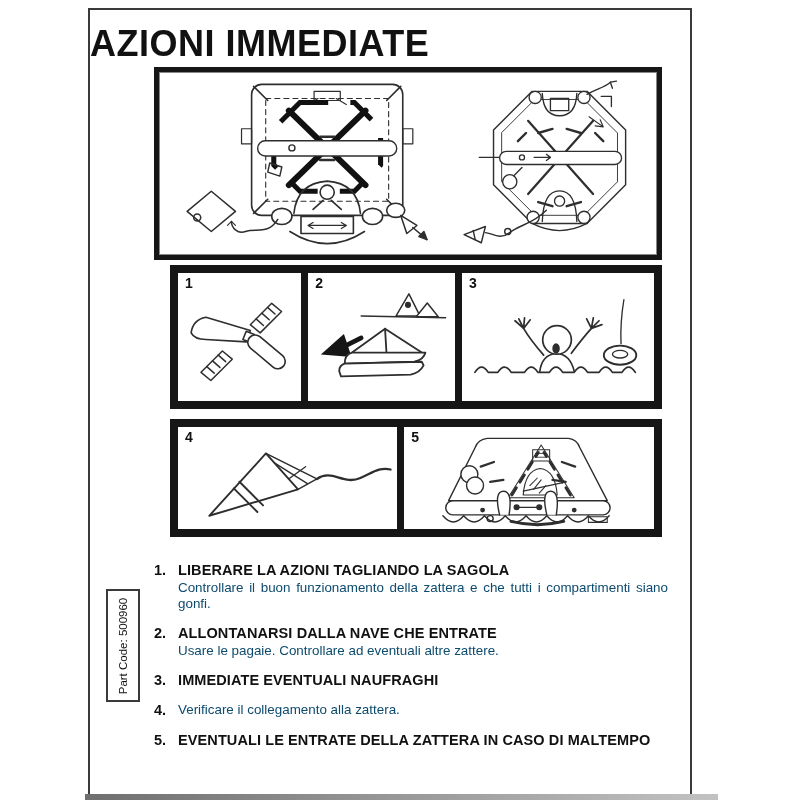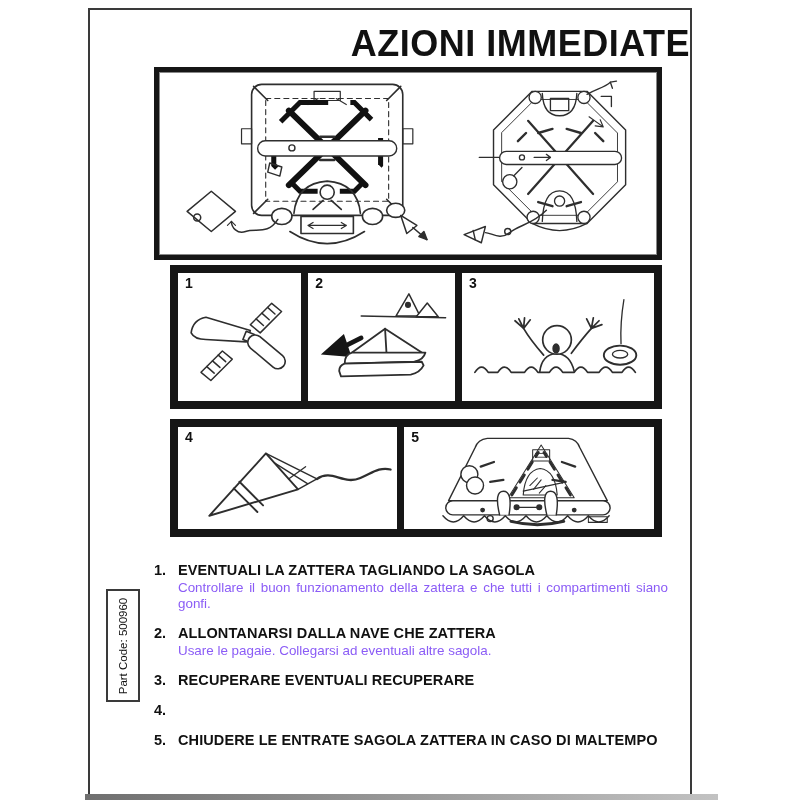--- a/index.html
+++ b/index.html
@@ -5,21 +5,21 @@
   * { margin:0; padding:0; box-sizing:border-box; }
   html,body { width:800px; height:800px; background:#ffffff; font-family:"Liberation Sans", sans-serif; }
   .photo { position:relative; width:800px; height:800px; background:#ffffff; overflow:hidden; }
 
   .poster { position:absolute; left:88px; top:8px; width:604px; height:786px;
             border:2px solid #3a3a3a; border-bottom:none; background:#ffffff; }
 
   .bottom-strip { position:absolute; left:85px; top:794px; width:633px; height:6px;
                   background:linear-gradient(to right,#6f6f6f,#c2c2c2); }
 
-  .title { position:absolute; left:0; top:13px; width:100%; text-align:right;
+  .title { position:absolute; left:0; top:13px; width:100%; text-align:left;
            font-size:36px; font-weight:bold; color:#111; letter-spacing:0.5px; }
 
   .big-panel { position:absolute; left:64px; top:57px; width:508px; height:193px;
                border:5px solid #161616; background:#fff; }
   .big-panel .inner-line { position:absolute; inset:0; border:1px solid #888; pointer-events:none; }
 
   .strip { position:absolute; display:flex; gap:3px; padding:3px;
            border:3px solid #161616; background:#161616; }
   .strip-1 { left:80px; top:255px; width:492px; height:144px; }
   .strip-2 { left:80px; top:409px; width:492px; height:118px; }
@@ -28,21 +28,21 @@
   .cell svg { position:absolute; inset:0; width:100%; height:100%; }
 
   .pcode { position:absolute; left:16px; top:579px; width:34px; height:113px;
            border:2px solid #3a3a3a; display:flex; align-items:center; justify-content:center; background:#fff; }
   .pcode span { transform:rotate(-90deg); white-space:nowrap; font-size:11.5px; color:#111; }
 
   .instructions { position:absolute; left:64px; top:551px; width:514px; }
   .ins-item { display:grid; grid-template-columns:24px 1fr; margin-bottom:12px; }
   .ins-num { font-size:14.5px; font-weight:bold; color:#111; line-height:18px; }
   .ins-head { font-size:14.5px; font-weight:bold; color:#111; line-height:18px; letter-spacing:0.1px; }
-  .ins-body { grid-column:2; font-size:13.4px; color:#8b5cf6; line-height:16px; margin-top:1px; text-align:justify; }
+  .ins-body { grid-column:2; font-size:13.4px; color:#0c4a6e; line-height:16px; margin-top:1px; text-align:justify; }
 
   .draw { stroke:#2e2e2e; fill:none; stroke-linecap:round; stroke-linejoin:round; }
 </style>
 </head>
 <body>
 
 <div class="photo">
   <div class="poster">
 
     <div class="title">AZIONI IMMEDIATE</div>
@@ -269,37 +269,38 @@
       </div>
     </div>
 
     <div class="pcode">
       <span>Part Code: 500960</span>
     </div>
 
     <div class="instructions">
       <div class="ins-item">
         <span class="ins-num">1.</span>
-        <span class="ins-head">EVENTUALI LA ZATTERA TAGLIANDO LA SAGOLA</span>
+        <span class="ins-head">LIBERARE LA AZIONI TAGLIANDO LA SAGOLA</span>
         <span class="ins-body">Controllare il buon funzionamento della zattera e che tutti i compartimenti siano gonfi.</span>
       </div>
       <div class="ins-item">
         <span class="ins-num">2.</span>
-        <span class="ins-head">ALLONTANARSI DALLA NAVE CHE ZATTERA</span>
-        <span class="ins-body">Usare le pagaie. Collegarsi ad eventuali altre sagola.</span>
+        <span class="ins-head">ALLONTANARSI DALLA NAVE CHE ENTRATE</span>
+        <span class="ins-body">Usare le pagaie. Controllare ad eventuali altre zattere.</span>
       </div>
       <div class="ins-item">
         <span class="ins-num">3.</span>
-        <span class="ins-head">RECUPERARE EVENTUALI RECUPERARE</span>
+        <span class="ins-head">IMMEDIATE EVENTUALI NAUFRAGHI</span>
       </div>
       <div class="ins-item">
         <span class="ins-num">4.</span>
+        <span class="ins-body">Verificare il collegamento alla zattera.</span>
       </div>
       <div class="ins-item">
         <span class="ins-num">5.</span>
-        <span class="ins-head">CHIUDERE LE ENTRATE SAGOLA ZATTERA IN CASO DI MALTEMPO</span>
+        <span class="ins-head">EVENTUALI LE ENTRATE DELLA ZATTERA IN CASO DI MALTEMPO</span>
 
       </div>
     </div>
 
   </div>
   <div class="bottom-strip"></div>
 </div>
 
 </body></html>

